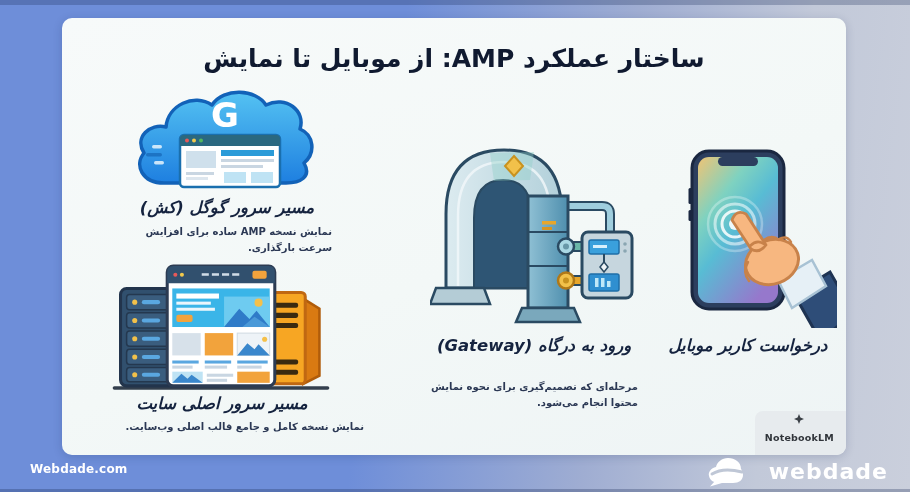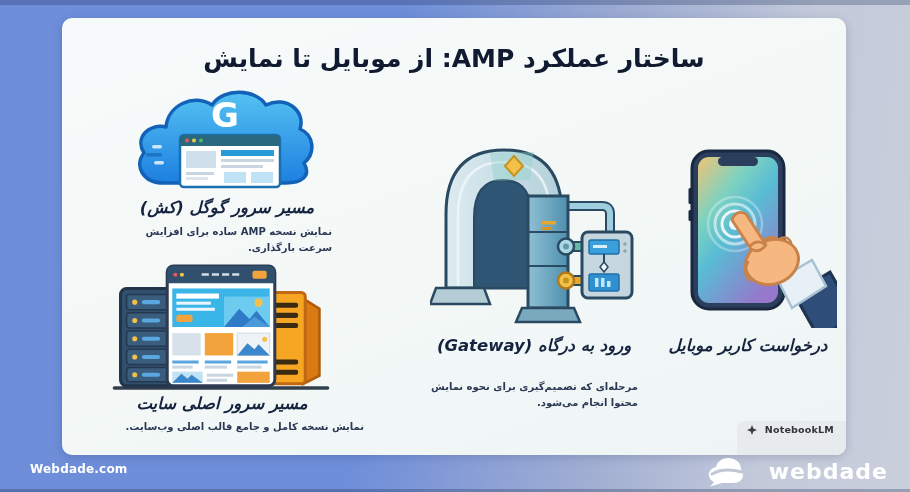--- a/index.html
+++ b/index.html
@@ -23,21 +23,21 @@
   .step-heading{
     position:absolute;direction:rtl;text-align:center;
     font-size:16.5px;font-weight:bold;color:#15233f;font-style:italic;
   }
   .step-desc{
     position:absolute;direction:rtl;text-align:right;
     font-size:10px;color:#2b3854;line-height:1.6;font-weight:bold;
   }
   .watermark-chip{
     position:absolute;right:0;bottom:0;display:flex;align-items:center;gap:8px;
-    background:#e7ebee;border-radius:8px 0 9px 0;padding:3px 12px 20px 10px;
+    background:#e7ebee;border-radius:8px 0 9px 0;padding:3px 12px 12px 10px;flex-direction:column;
   }
   .watermark-chip span{font-size:9.5px;font-weight:bold;color:#30343a;letter-spacing:.2px;}
   .footer-url{
     position:absolute;left:30px;top:462px;color:#ffffff;
     font-size:12px;font-weight:bold;letter-spacing:.2px;
   }
   .brand{
     position:absolute;right:22px;top:455px;display:flex;align-items:center;gap:20px;color:#ffffff;
   }
   .brand-text{font-size:22px;font-weight:bold;letter-spacing:1px;}

